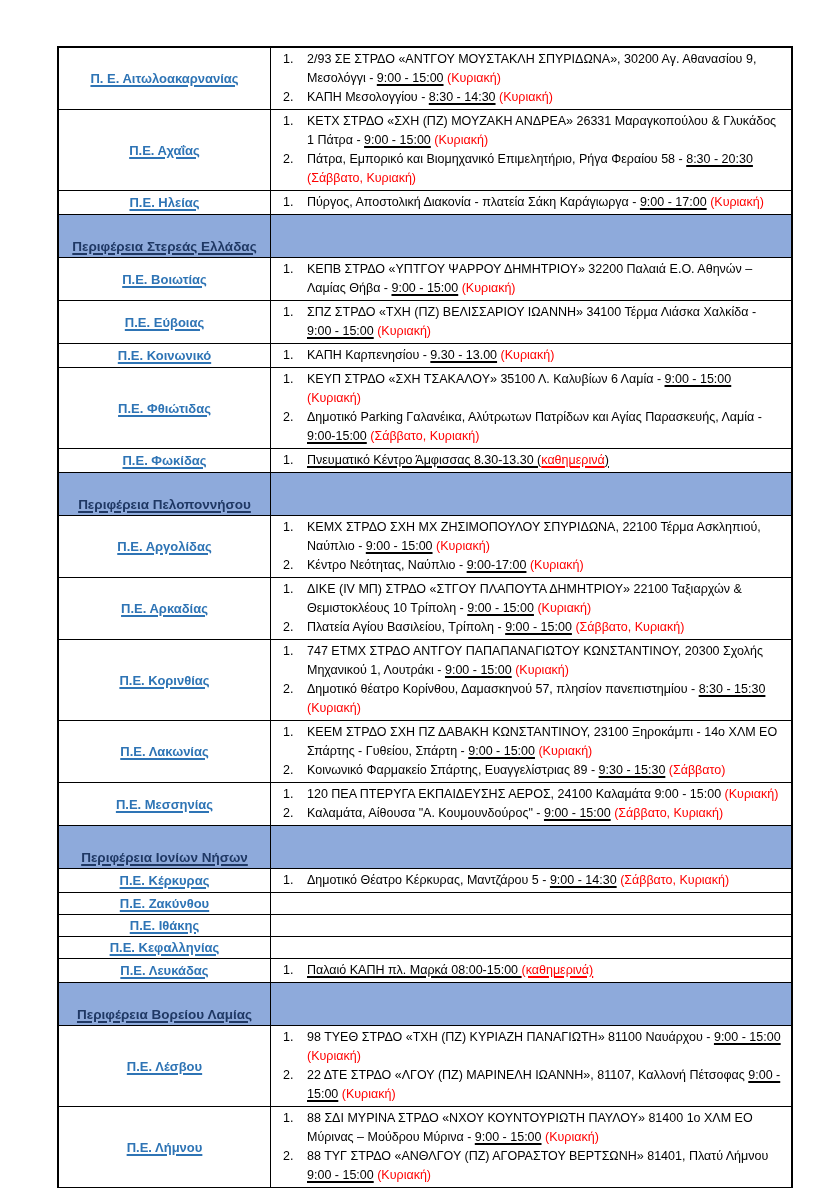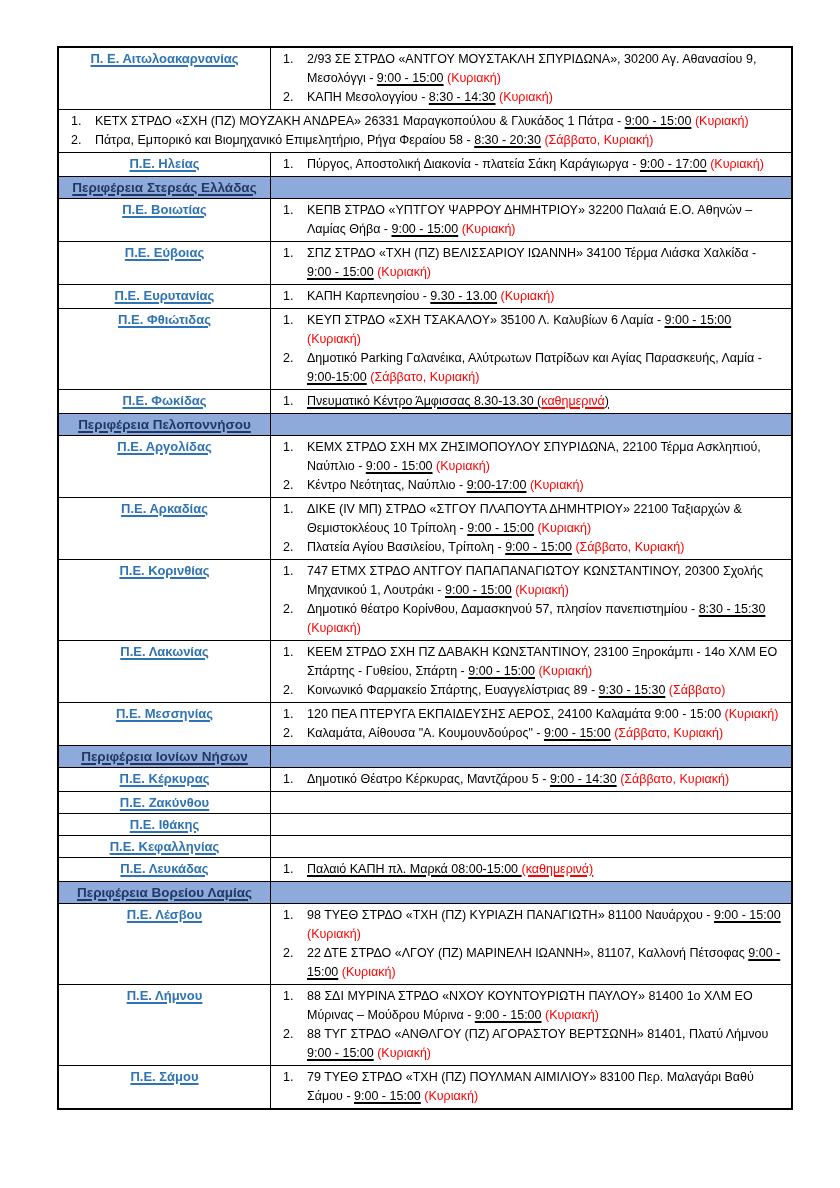--- a/index.html
+++ b/index.html
@@ -27,20 +27,21 @@
   .row {
     display: flex;
     border-top: 1px solid #000000;
   }
   .row:first-child { border-top: none; }
   .cell-l {
     width: 212px;
     flex: 0 0 212px;
     border-right: 1px solid #000000;
     display: flex;
+    align-items: center;
     justify-content: center;
     text-align: center;
     padding: 2px 4px;
     box-sizing: border-box;
     min-height: 20px;
   }
   .cell-r {
     flex: 1 1 auto;
     padding: 2px 6px 2px 12px;
     box-sizing: border-box;
@@ -59,20 +60,21 @@
   .section .cell-l,
   .section .cell-r { background: #8EAADB; }
   .sec-label {
     color: #1F3864;
     font-weight: bold;
     font-size: 13.5px;
     line-height: 17px;
     text-decoration: underline;
     text-decoration-thickness: 1.5px;
     text-underline-offset: 2px;
+    margin-top: 21px;
   }
   .item {
     display: flex;
     font-size: 12.5px;
     line-height: 19px;
   }
   .num {
     flex: 0 0 24px;
     width: 24px;
   }
@@ -99,20 +101,23 @@
             <span class="num">1.</span>
             <span class="itext"><span class="seg">2/93 ΣΕ ΣΤΡΔΟ «ΑΝΤΓΟΥ ΜΟΥΣΤΑΚΛΗ ΣΠΥΡΙΔΩΝΑ», 30200 Αγ. Αθανασίου 9, Μεσολόγγι - </span><span class="seg u">9:00 - 15:00</span><span class="seg"> </span><span class="seg red">(Κυριακή)</span></span>
           </div>
           <div class="item">
             <span class="num">2.</span>
             <span class="itext"><span class="seg">ΚΑΠΗ Μεσολογγίου - </span><span class="seg u">8:30 - 14:30</span><span class="seg"> </span><span class="seg red">(Κυριακή)</span></span>
           </div>
         </div>
       </div>
       <div class="row">
+        <div class="cell-l">
+          <span class="region-label">Π.Ε. Αχαΐας</span>
+        </div>
         <div class="cell-r">
           <div class="item">
             <span class="num">1.</span>
             <span class="itext"><span class="seg">ΚΕΤΧ ΣΤΡΔΟ «ΣΧΗ (ΠΖ) ΜΟΥΖΑΚΗ ΑΝΔΡΕΑ» 26331 Μαραγκοπούλου &amp; Γλυκάδος 1 Πάτρα - </span><span class="seg u">9:00 - 15:00</span><span class="seg"> </span><span class="seg red">(Κυριακή)</span></span>
           </div>
           <div class="item">
             <span class="num">2.</span>
             <span class="itext"><span class="seg">Πάτρα, Εμπορικό και Βιομηχανικό Επιμελητήριο, Ρήγα Φεραίου 58 - </span><span class="seg u">8:30 - 20:30</span><span class="seg"> </span><span class="seg red">(Σάββατο, Κυριακή)</span></span>
           </div>
         </div>
@@ -151,21 +156,21 @@
         </div>
         <div class="cell-r">
           <div class="item">
             <span class="num">1.</span>
             <span class="itext"><span class="seg">ΣΠΖ ΣΤΡΔΟ «ΤΧΗ (ΠΖ) ΒΕΛΙΣΣΑΡΙΟΥ ΙΩΑΝΝΗ» 34100 Τέρμα Λιάσκα Χαλκίδα - </span><span class="seg u">9:00 - 15:00</span><span class="seg"> </span><span class="seg red">(Κυριακή)</span></span>
           </div>
         </div>
       </div>
       <div class="row">
         <div class="cell-l">
-          <span class="region-label">Π.Ε. Ευρυτανίας</span>
+          <span class="region-label">Π.Ε. Κοινωνικό</span>
         </div>
         <div class="cell-r">
           <div class="item">
             <span class="num">1.</span>
             <span class="itext"><span class="seg">ΚΑΠΗ Καρπενησίου - </span><span class="seg u">9.30 - 13.00</span><span class="seg"> </span><span class="seg red">(Κυριακή)</span></span>
           </div>
         </div>
       </div>
       <div class="row">
         <div class="cell-l">

